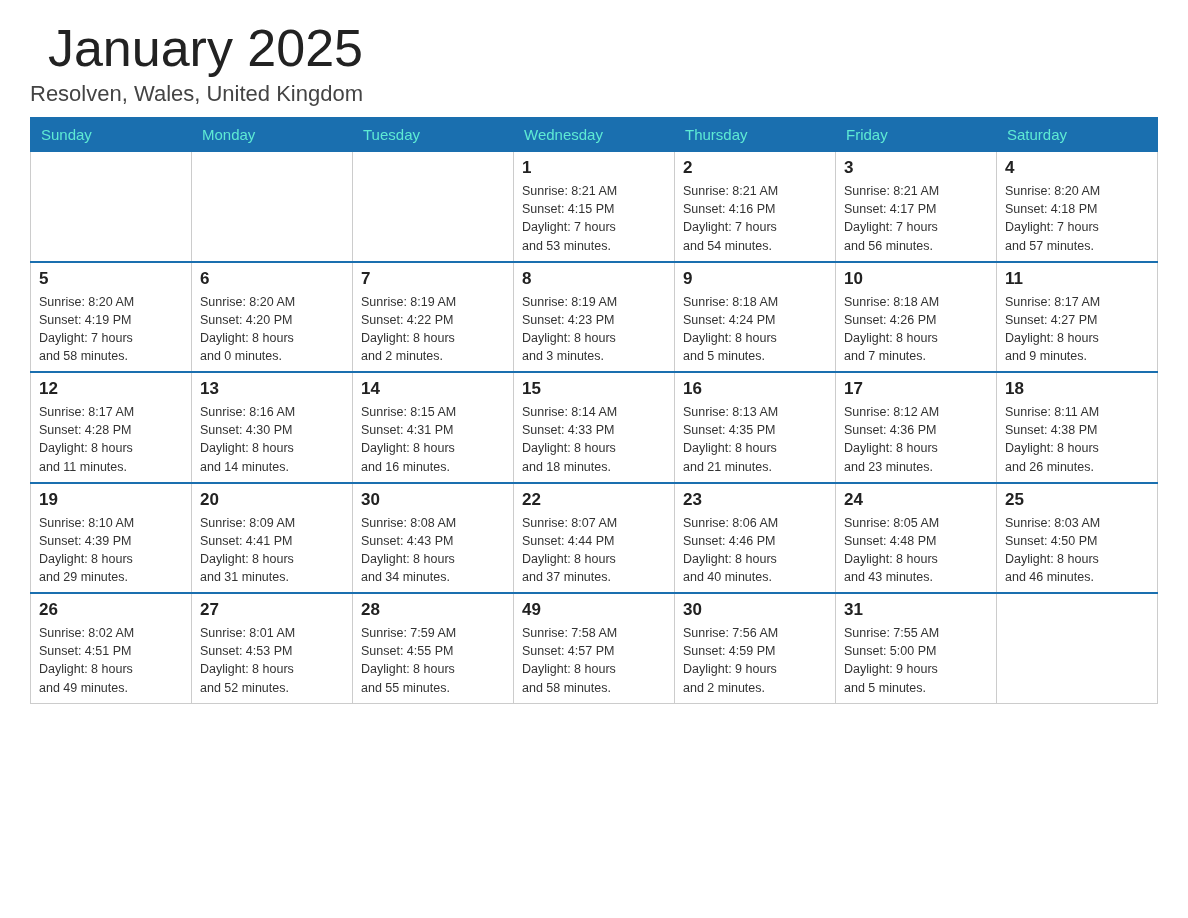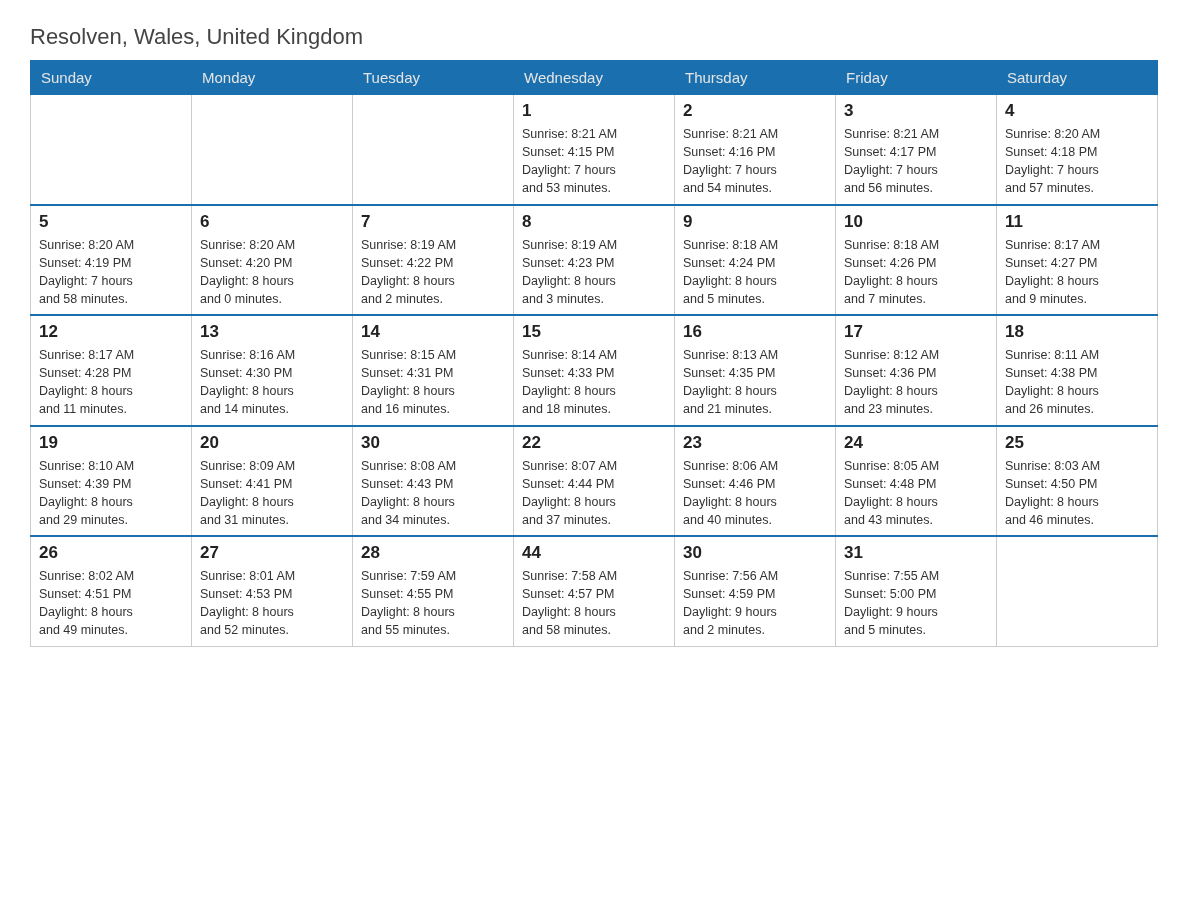--- a/index.html
+++ b/index.html
@@ -53,21 +53,21 @@
       color: #444;
       margin-top: 4px;
     }
     .calendar {
       width: 100%;
       border-collapse: collapse;
       margin-top: 10px;
     }
     .calendar th {
       background-color: #1a6faf;
-      color: #e5e5e5;
+      color: #5eead4;
       font-size: 15px;
       font-weight: normal;
       padding: 8px 10px;
       text-align: left;
       border: 1px solid #1a6faf;
     }
     .calendar td {
       border: 1px solid #ccc;
       vertical-align: top;
       padding: 6px 8px;
@@ -91,20 +91,21 @@
     }
     .top-border-row td {
       border-top: 2px solid #1a6faf;
     }
   </style>
 </head>
 <body>
 
 <div class="header">
   <div class="title-section">
+    <div class="month-title">January 2025</div>
     <div class="location-title">Resolven, Wales, United Kingdom</div>
   </div>
 </div>
 
 <table class="calendar">
   <thead>
     <tr>
       <th>Sunday</th>
       <th>Monday</th>
       <th>Tuesday</th>
@@ -233,21 +234,21 @@
         </td>
         <td>
           <span class="day-number">27</span>
           <div class="day-info">Sunrise: 8:01 AM<br>Sunset: 4:53 PM<br>Daylight: 8 hours<br>and 52 minutes.</div>
         </td>
         <td>
           <span class="day-number">28</span>
           <div class="day-info">Sunrise: 7:59 AM<br>Sunset: 4:55 PM<br>Daylight: 8 hours<br>and 55 minutes.</div>
         </td>
         <td>
-          <span class="day-number">44</span>
+          <span class="day-number">49</span>
           <div class="day-info">Sunrise: 7:58 AM<br>Sunset: 4:57 PM<br>Daylight: 8 hours<br>and 58 minutes.</div>
         </td>
         <td>
           <span class="day-number">30</span>
           <div class="day-info">Sunrise: 7:56 AM<br>Sunset: 4:59 PM<br>Daylight: 9 hours<br>and 2 minutes.</div>
         </td>
         <td>
           <span class="day-number">31</span>
           <div class="day-info">Sunrise: 7:55 AM<br>Sunset: 5:00 PM<br>Daylight: 9 hours<br>and 5 minutes.</div>
         </td>

